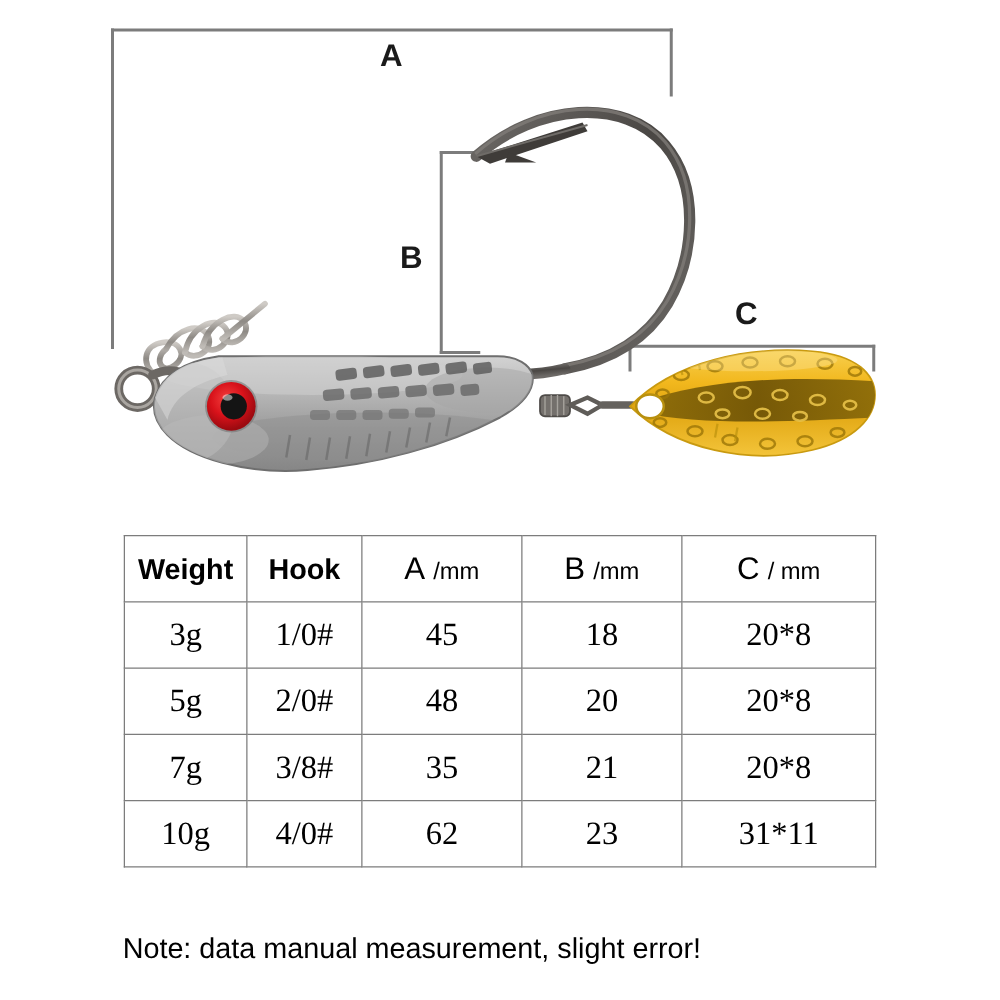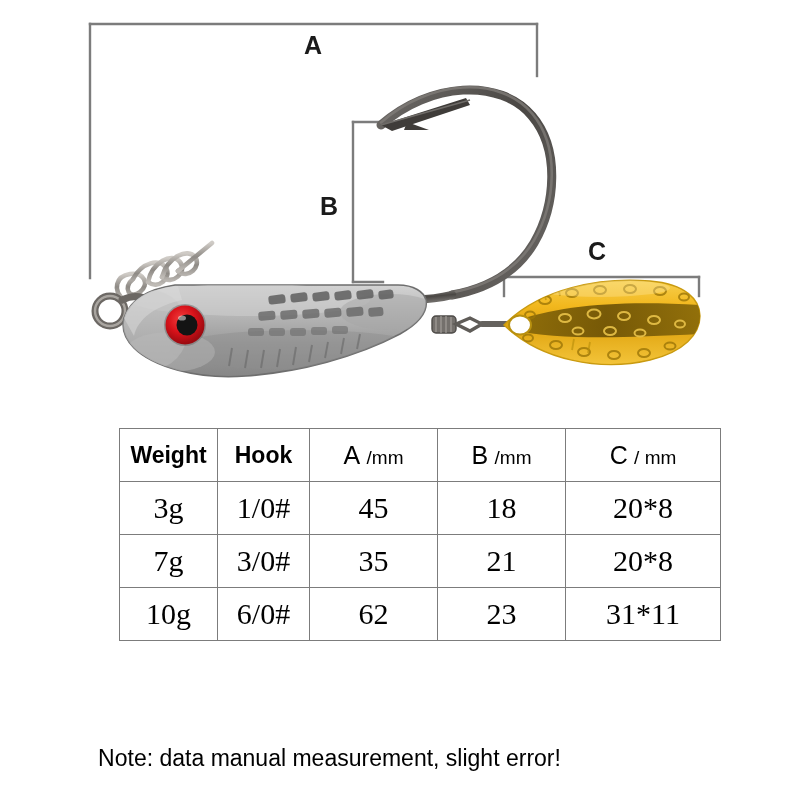--- a/index.html
+++ b/index.html
@@ -48,21 +48,20 @@
   #spec-table-wrap {
     position: absolute;
     left: 99px;
     top: 428px;
     width: 601px;
   }
   table#spec-table {
     border-collapse: collapse;
     width: 601px;
     table-layout: fixed;
-    margin-left: 20px;
   }
   table#spec-table td,
   table#spec-table th {
     border: 1.5px solid #7c7c7c;
     text-align: center;
     vertical-align: middle;
     padding: 0;
     height: 52px;
     font-weight: normal;
     color: #000;
@@ -77,21 +76,21 @@
   }
   .head-letter {
     font-size: 25px;
     font-family: "Liberation Sans", sans-serif;
   }
   .head-unit {
     font-size: 19px;
     font-family: Liberation Sans, sans-serif;
   }
   table#spec-table tbody td {
-    font-size: 30px;
+    font-size: 26px;
     font-family: "Liberation Serif", serif;
   }
   col.c-weight { width: 98px; }
   col.c-hook   { width: 92px; }
   col.c-a      { width: 128px; }
   col.c-b      { width: 128px; }
   col.c-c      { width: 155px; }
 
   #table-note {
     position: absolute;
@@ -359,29 +358,36 @@
     <tbody id="spec-table-body">
 
     <tr>
           <td>3g</td>
           <td>1/0#</td>
           <td>45</td>
           <td>18</td>
           <td>20*8</td>
         </tr>
         <tr>
+          <td>5g</td>
+          <td>2/0#</td>
+          <td>48</td>
+          <td>20</td>
+          <td>20*8</td>
+        </tr>
+        <tr>
           <td>7g</td>
-          <td>3/0#</td>
+          <td>3/8#</td>
           <td>35</td>
           <td>21</td>
           <td>20*8</td>
         </tr>
         <tr>
           <td>10g</td>
-          <td>6/0#</td>
+          <td>4/0#</td>
           <td>62</td>
           <td>23</td>
           <td>31*11</td>
         </tr>
       </tbody>
   </table>
 </div>
 
 <div id="table-note">Note: data manual measurement, slight error!</div>
 

